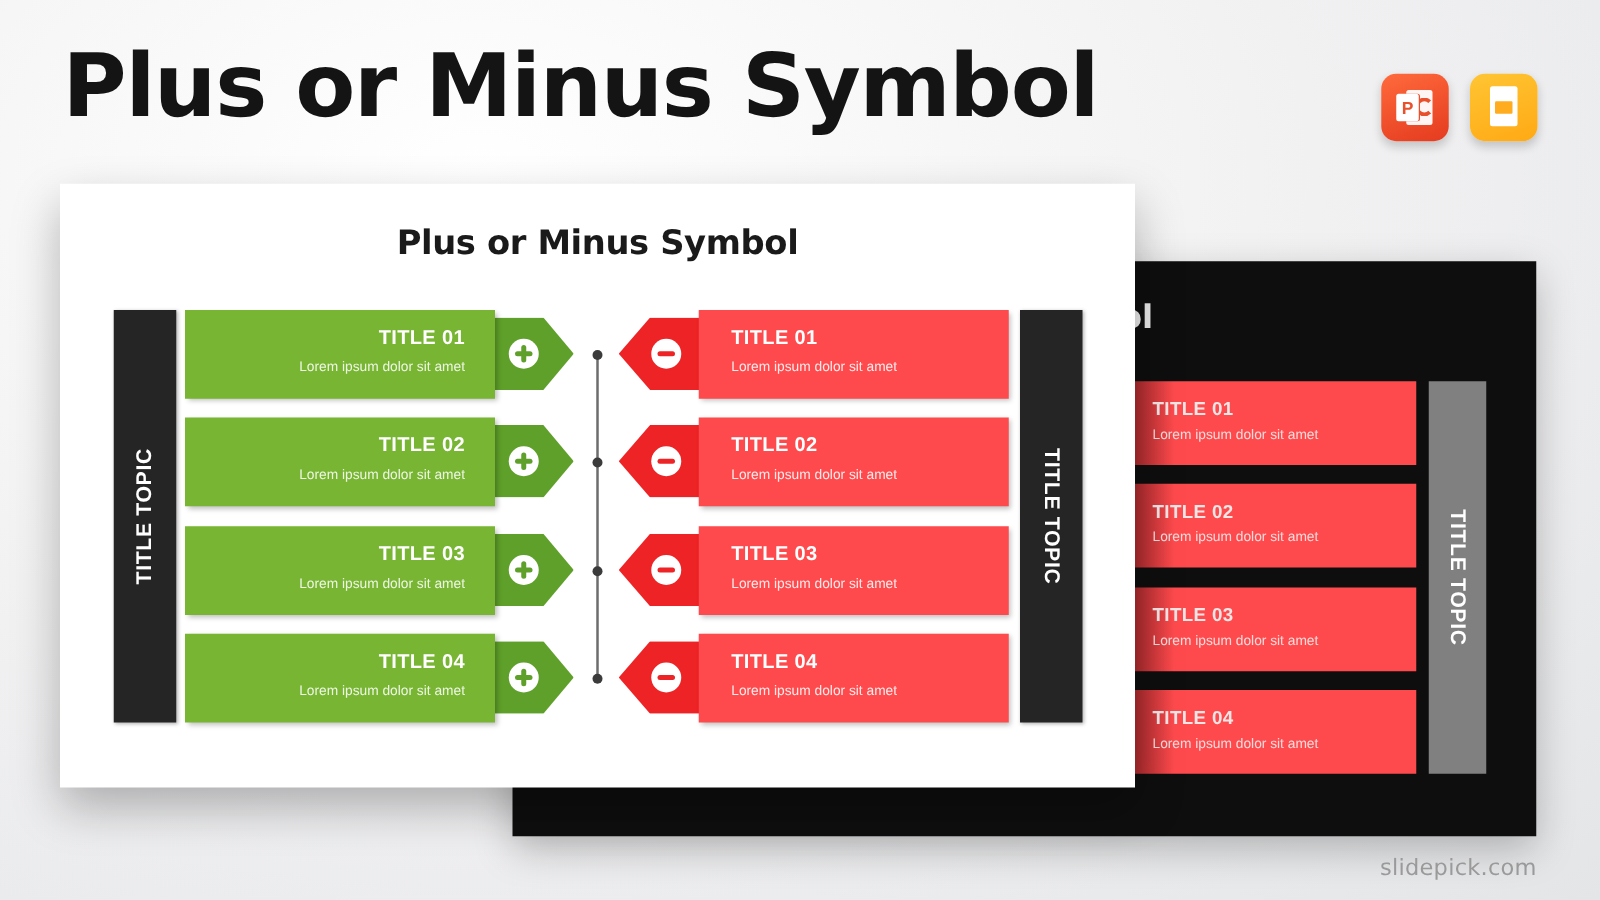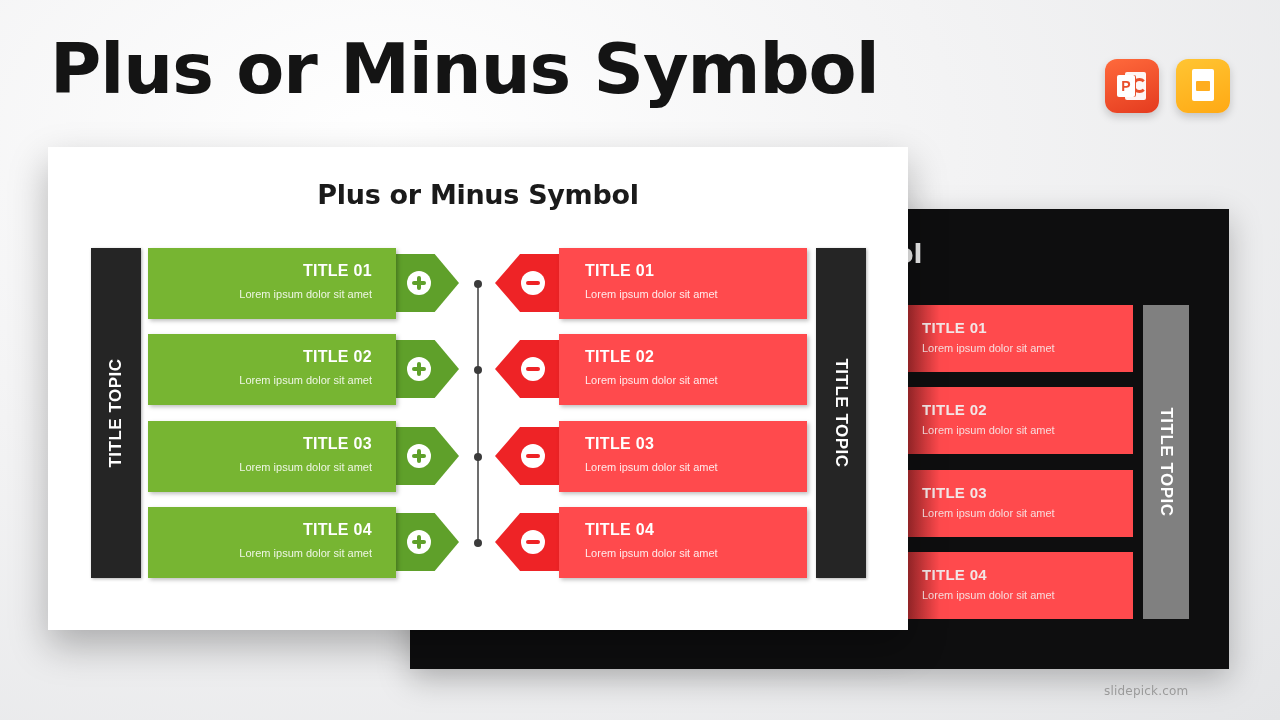--- a/index.html
+++ b/index.html
@@ -101,21 +101,21 @@
   .minus-icon::before { left: 5px; top: 10px; width: 14px; height: 4px; background: #ee2326; }
 
   .connector-line {
     position: absolute; left: 429px; top: 136px; width: 2px; height: 259px; background: #6d6d6d;
   }
   .connector-dot {
     position: absolute; left: 426px; width: 8px; height: 8px; border-radius: 50%; background: #3b3b3b;
   }
 
   .watermark {
-    position: absolute; left: 1104px; top: 684px; font-size: 12px; color: #9a9a9a; letter-spacing: .2px;
+    position: absolute; left: 1104px; top: 684px; font-size: 18px; color: #9a9a9a; letter-spacing: .2px;
     font-family: "DejaVu Sans", sans-serif;
   }
 </style>
 </head>
 <body>
 
 <div class="main-title">Plus or Minus Symbol</div>
 
 <div class="app-icon ppt-icon">
   <div class="ppt-doc"></div>

